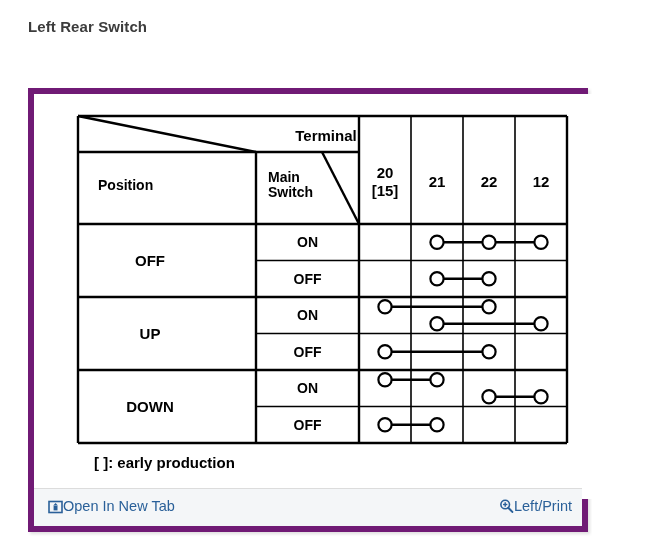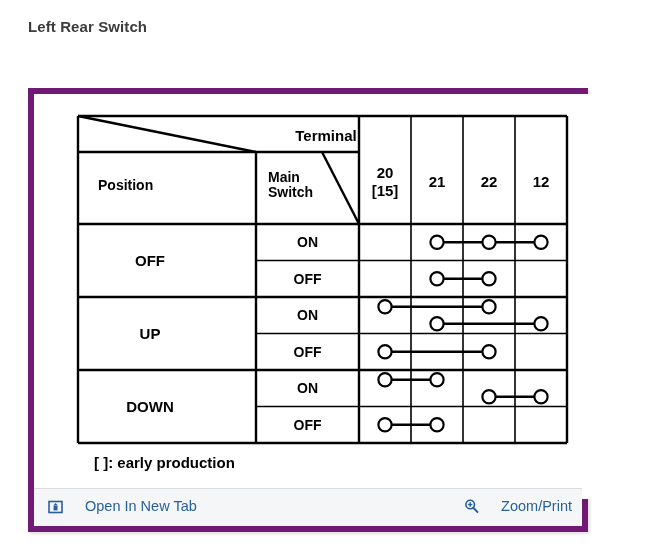--- a/index.html
+++ b/index.html
@@ -60,21 +60,21 @@
     height: 38px;
     background: #f4f6f8;
     border-top: 1px solid #dcdcdc;
     box-sizing: border-box;
   }
   .footer-link {
     position: absolute;
     top: 9px;
     display: flex;
     align-items: center;
-    gap: 22px;
+    gap: 0;
     color: #2a6099;
     font-size: 14.5px;
     text-decoration: none;
     cursor: pointer;
     white-space: nowrap;
   }
   .footer-link.left  { left: 14px; }
   .footer-link.right { right: 10px; }
   .footer-link .ico {
     display: inline-flex;
@@ -176,18 +176,18 @@
 
       <a class="footer-link right">
         <span class="ico">
           <svg width="16" height="16" viewBox="0 0 16 16">
             <circle cx="6.6" cy="6.4" r="4.6" fill="none" stroke="#2a6099" stroke-width="1.7"></circle>
             <line x1="9.9" y1="9.8" x2="14.2" y2="14.3" stroke="#2a6099" stroke-width="2.2" stroke-linecap="round"></line>
             <line x1="6.6" y1="4.1" x2="6.6" y2="8.7" stroke="#2a6099" stroke-width="1.5"></line>
             <line x1="4.3" y1="6.4" x2="8.9" y2="6.4" stroke="#2a6099" stroke-width="1.5"></line>
           </svg>
         </span>
-        <span>Zoom/Print</span>
+        <span>Left/Print</span>
       </a>
 
     </div>
   </div>
 </div>
 
 </body></html>

